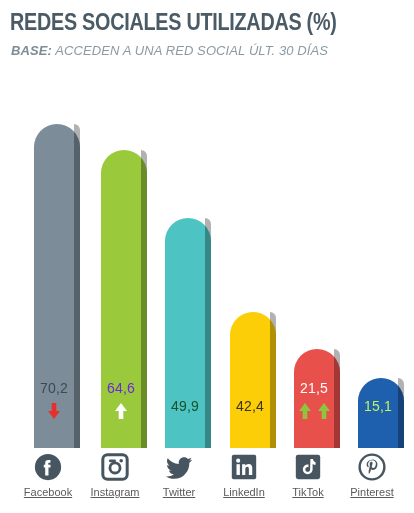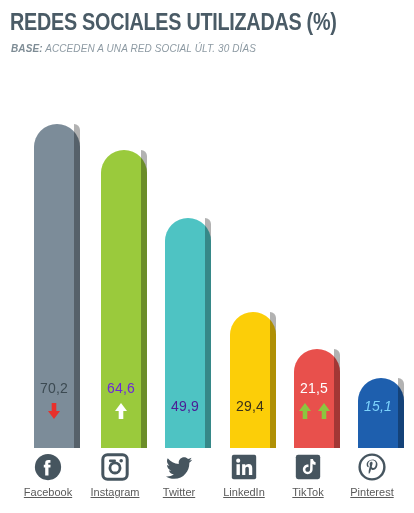--- a/index.html
+++ b/index.html
@@ -18,21 +18,21 @@
     font-weight: 700;
     font-size: 23px;
     letter-spacing: -0.3px;
     transform: scaleX(0.86);
     transform-origin: left center;
     color: #4A5B66;
     white-space: nowrap;
   }
   .subtitle {
     position: absolute; left: 11px; top: 43px;
-    font-size: 10px; font-style: italic;
+    font-size: 13px; font-style: italic;
     color: #8D9AA3;
     letter-spacing: 0.1px;
     white-space: nowrap;
   }
   .subtitle .base-kw { font-weight: 700; font-style: italic; color: #7E8C95; }
 
   
   #plot {
     position: absolute;
     left: 0; top: 88px;
@@ -124,44 +124,44 @@
           <div class="bar-edge"></div>
           <div class="bar-val" style="color: #6d28d9; bottom: 53px;">64,6</div>
           <div class="arrows" style="bottom: 28px;"><svg class="arrow-svg" width="16" height="18" viewBox="0 0 16 18">
               <path d="M8 1 L14 9 L10.3 9 L10.3 17 L5.7 17 L5.7 9 L2 9 Z" fill="#FFFFFF"></path>
             </svg></div>
         </div>
       </div>
       <div class="bar-slot" style="left: 156px;">
         <div class="bar" style="height: 230px; background: rgb(78, 195, 195);">
           <div class="bar-edge"></div>
-          <div class="bar-val" style="color: #4c1d95; bottom: 35px;">49,9</div>
+          <div class="bar-val" style="color: #14532d; bottom: 35px;">49,9</div>
         </div>
       </div>
       <div class="bar-slot" style="left: 221px;">
         <div class="bar" style="height: 136px; background: rgb(252, 206, 8);">
           <div class="bar-edge"></div>
-          <div class="bar-val" style="color: rgb(58, 50, 25); bottom: 35px;">29,4</div>
+          <div class="bar-val" style="color: rgb(58, 50, 25); bottom: 35px;">42,4</div>
         </div>
       </div>
       <div class="bar-slot" style="left: 285px;">
         <div class="bar" style="height: 99px; background: rgb(232, 80, 76);">
           <div class="bar-edge"></div>
           <div class="bar-val" style="color: rgb(255, 255, 255); bottom: 53px;">21,5</div>
           <div class="arrows" style="bottom: 28px;"><svg class="arrow-svg" width="16" height="18" viewBox="0 0 16 18">
               <path d="M8 1 L14 9 L10.3 9 L10.3 17 L5.7 17 L5.7 9 L2 9 Z" fill="#8CC63F"></path>
             </svg><svg class="arrow-svg" width="16" height="18" viewBox="0 0 16 18">
               <path d="M8 1 L14 9 L10.3 9 L10.3 17 L5.7 17 L5.7 9 L2 9 Z" fill="#8CC63F"></path>
             </svg></div>
         </div>
       </div>
       <div class="bar-slot" style="left: 349px;">
         <div class="bar" style="height: 70px; background: rgb(30, 95, 174);">
           <div class="bar-edge"></div>
-          <div class="bar-val" style="color: #7dd3fc; bottom: 35px; font-style: italic;">15,1</div>
+          <div class="bar-val" style="color: #bef264; bottom: 35px;">15,1</div>
         </div>
       </div>
     </div>
 
   <div id="legend">
       <div class="legend-slot" style="left: 13px; width: 70px;">
         <svg class="legend-icon" width="30" height="30" viewBox="0 0 32 32">
           <circle cx="16" cy="16" r="14" fill="#46555F"></circle>
           <path d="M18.6 16.6h-2.1V25h-3.5v-8.4h-1.5v-2.9h1.5v-1.8c0-2.1 .9-3.4 3.4-3.4h2.2v2.9h-1.4c-.8 0-.9 .3-.9 .9v1.4h2.4z" fill="#fff"></path>
         </svg>

